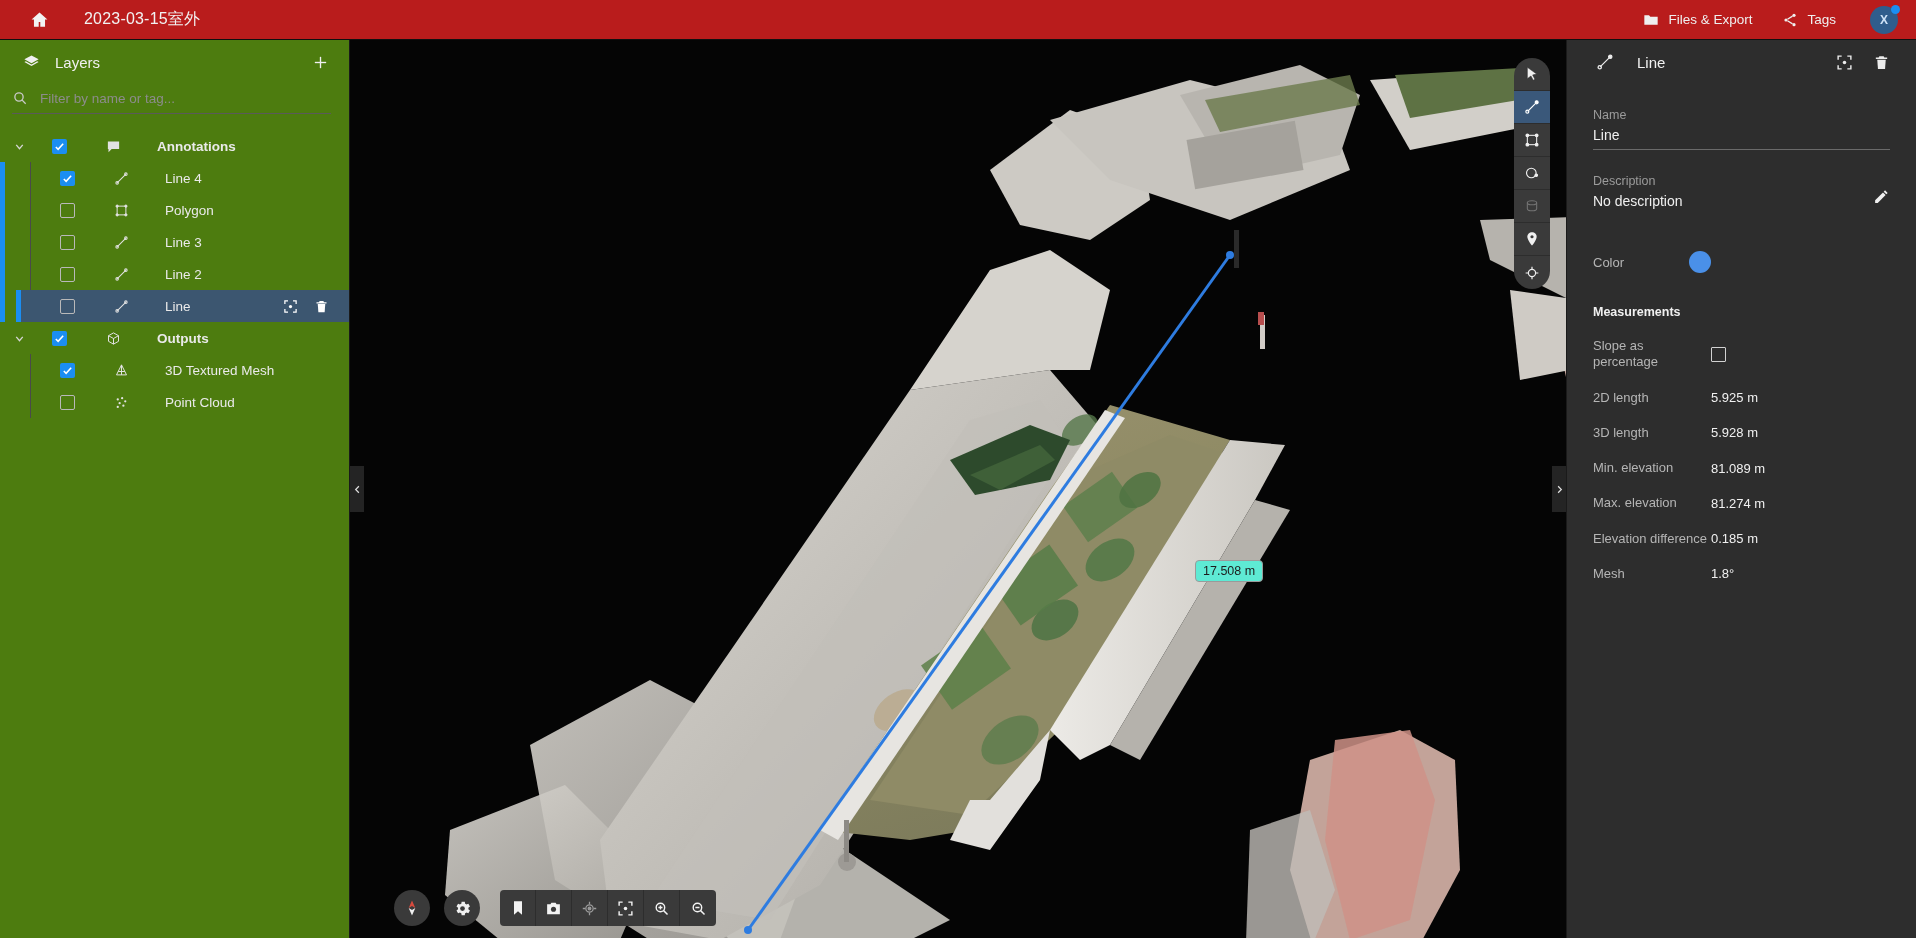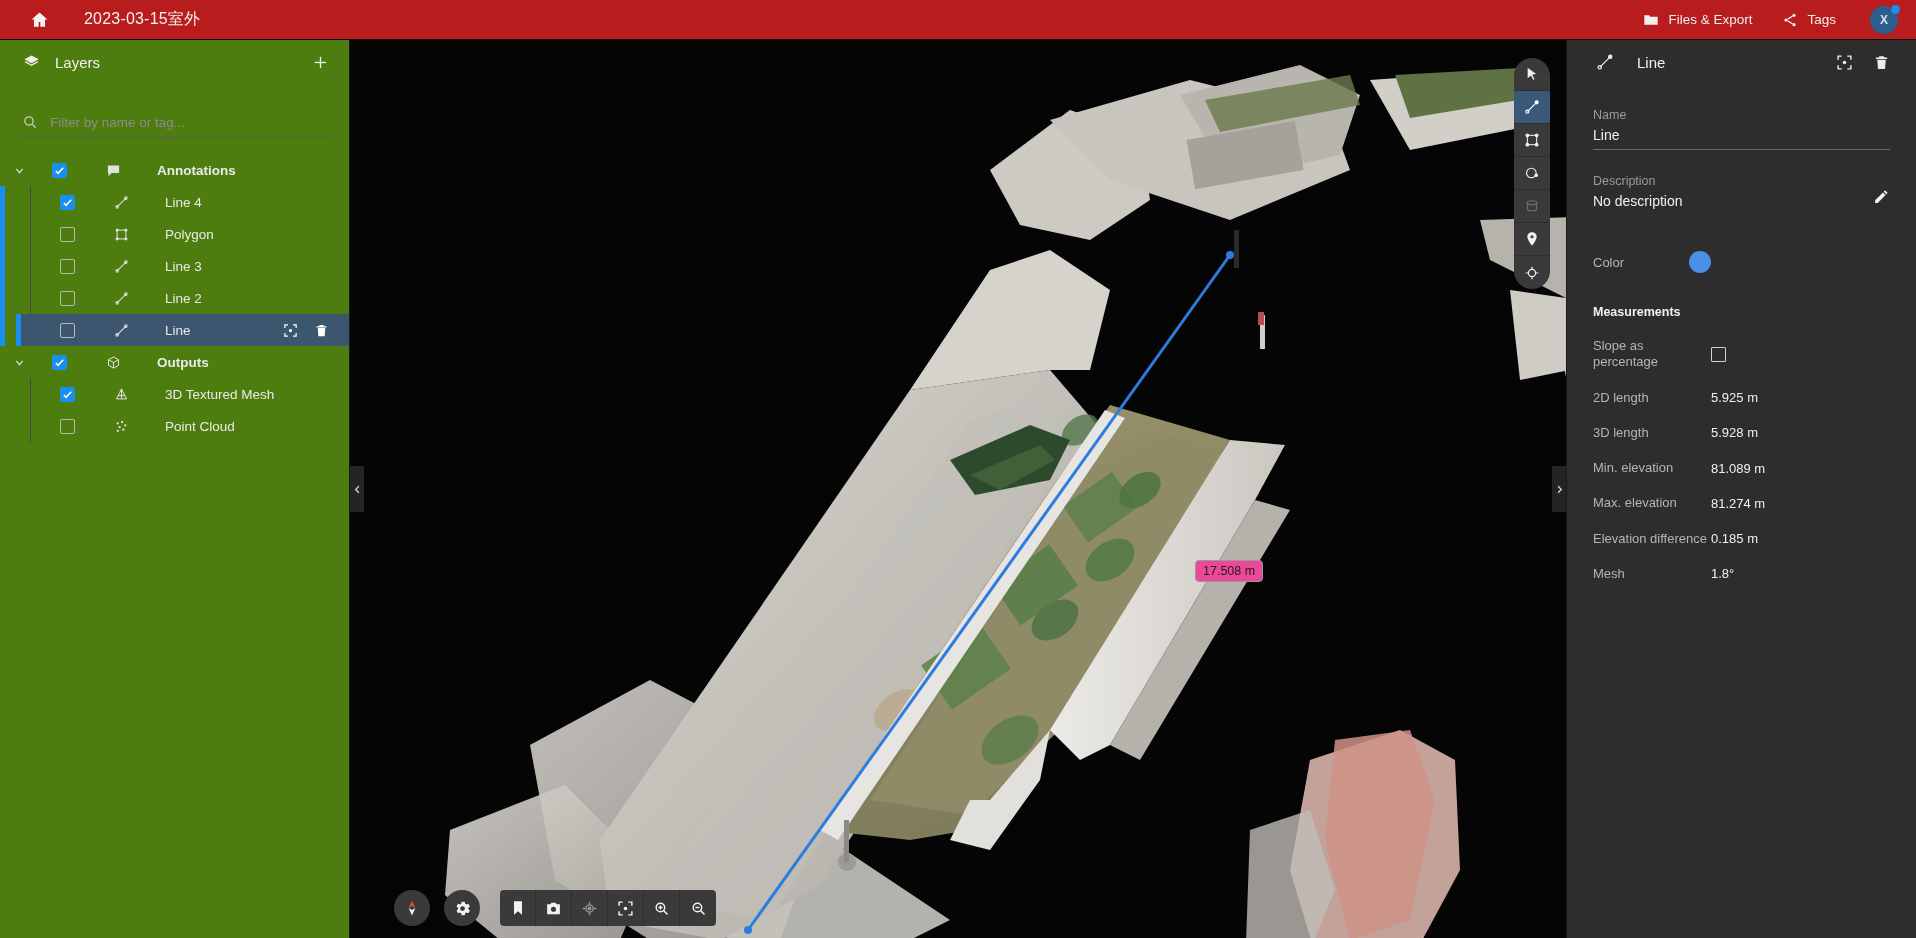--- a/index.html
+++ b/index.html
@@ -41,21 +41,21 @@
     width: 350px; flex: 0 0 350px;
     background: #4d7c0f;
     display: flex; flex-direction: column;
     border-right: 1px solid #1a1a1a;
     position: relative;
   }
   .layers-head { height: 44px; display: flex; align-items: center; padding: 0 16px 0 22px; }
   .layers-title { margin-left: 14px; font-size: 15px; color: #f0f0f0; flex: 1 1 auto; }
   .add-btn { width: 26px; height: 26px; display: flex; align-items: center; justify-content: center; cursor: pointer; }
 
-  .filter-row { padding: 6px 18px 0 22px; margin-top: 24px; }
+  .filter-row { padding: 6px 18px 0 12px; }
   .filter-inner { display: flex; align-items: center; gap: 12px; border-bottom: 1px solid #5a5a5a; padding-bottom: 7px; }
   .filter-input {
     flex: 1 1 auto; background: transparent; border: 0; outline: 0;
     color: #e0e0e0; font-size: 13.5px; font-family: "Liberation Sans", sans-serif;
   }
   .filter-input::placeholder { color: #8c8c8c; }
 
   .tree { margin-top: 16px; font-size: 13.5px; }
   .tree-group-row, .tree-row {
     display: flex; align-items: center; height: 32px; position: relative; cursor: pointer; gap: 24px;
@@ -83,21 +83,21 @@
   .tree-label { color: #eaeaea; }
   .tree-label.bold { font-weight: 700; }
   .row-actions { margin-left: auto; display: flex; align-items: center; gap: 16px; padding-right: 20px; }
   .row-act { cursor: pointer; display: flex; }
 
   
   .viewport { flex: 1 1 auto; position: relative; background: #050505; overflow: hidden; }
   .model-stage { position: absolute; inset: 0; }
   .meas-label {
     position: absolute; left: 845px; top: 520px;
-    background: #ec4899; color: #1d1d1d; border: 1px solid #9a9a9a;
+    background: #5eead4; color: #1d1d1d; border: 1px solid #9a9a9a;
     border-radius: 4px; font-size: 12.5px; padding: 3px 7px; white-space: nowrap;
   }
 
   
   .collapse-handle {
     position: absolute; top: 50%; transform: translateY(-50%);
     width: 14px; height: 46px; display: flex; align-items: center; justify-content: center;
     color: #d8d8d8; cursor: pointer; background: #242424; z-index: 5;
   }
   .collapse-left { left: 0; }

